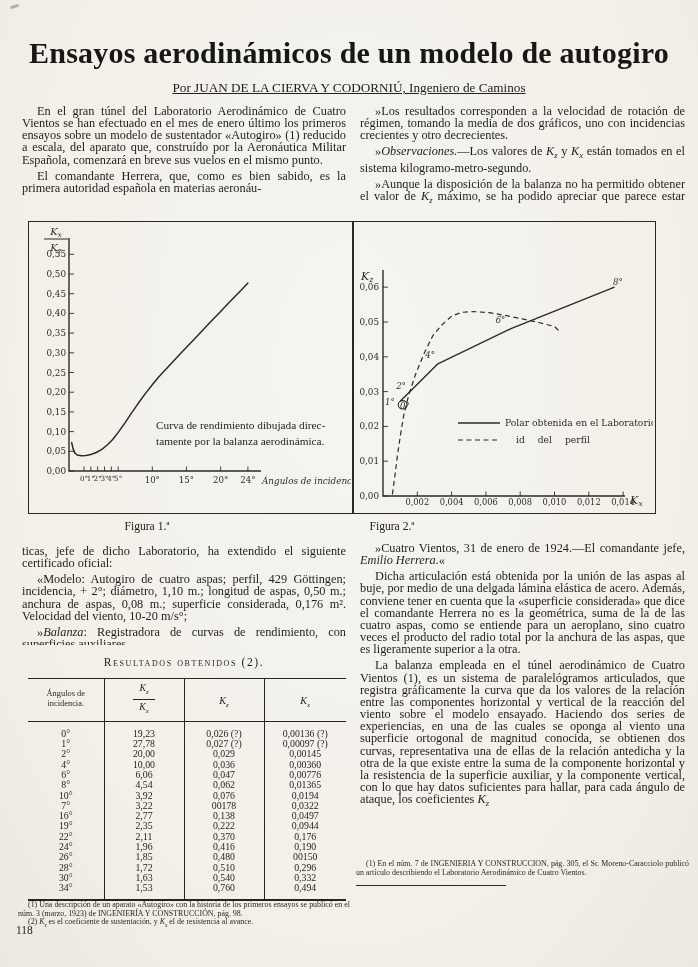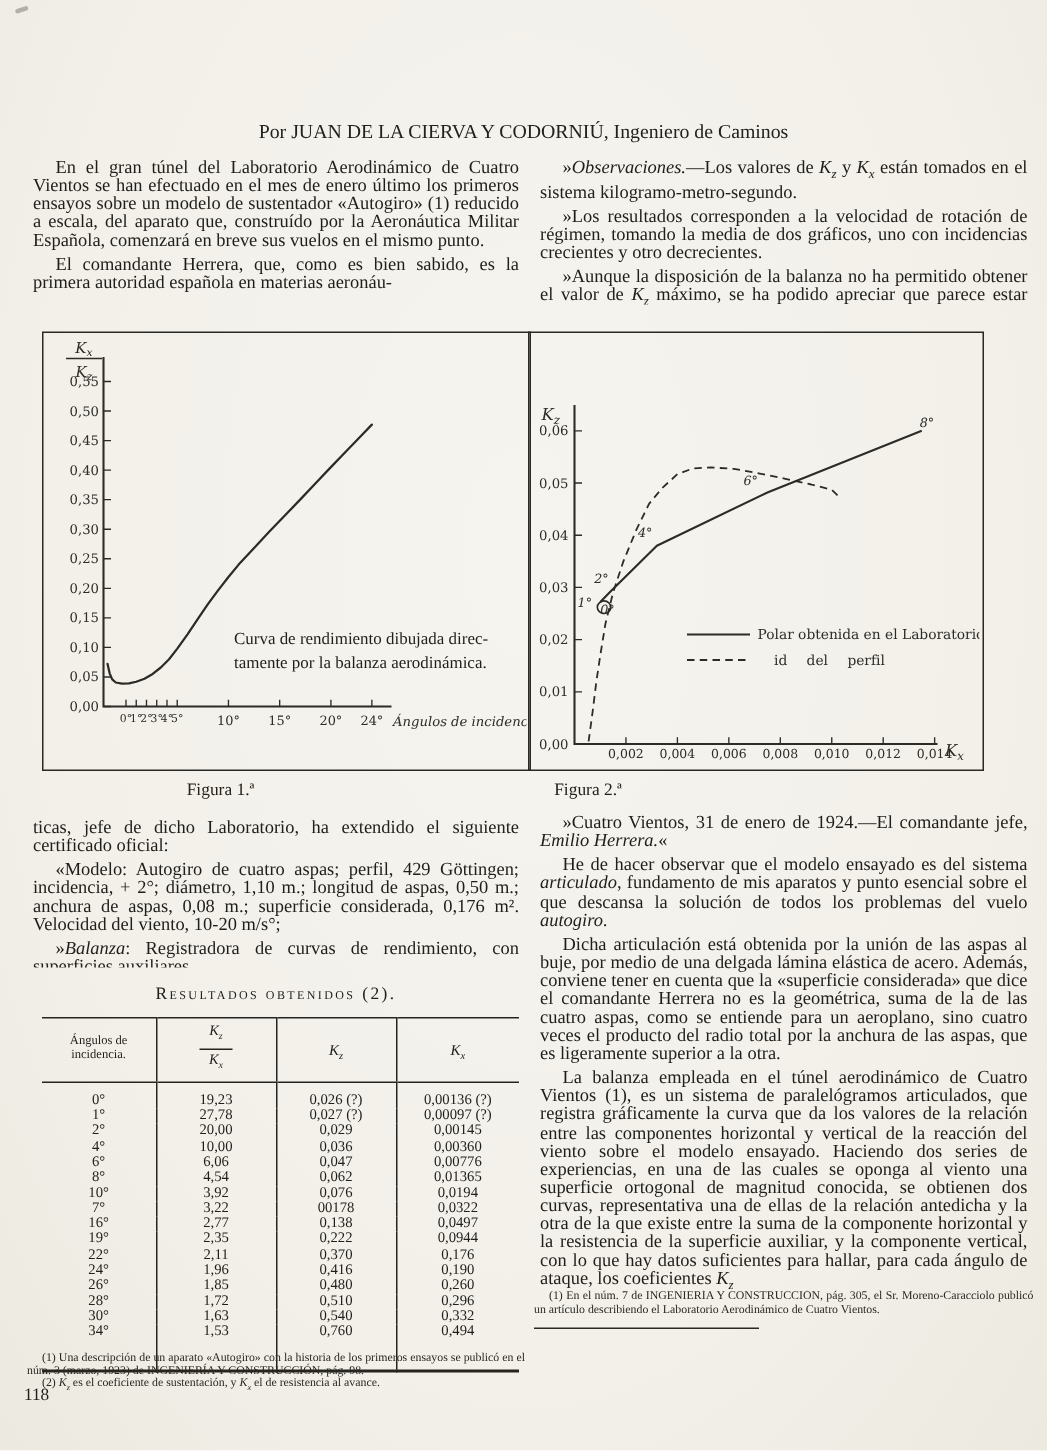--- a/index.html
+++ b/index.html
@@ -3,21 +3,21 @@
 <meta charset="utf-8">
 <style>
   html,body{margin:0;padding:0;}
   .page{position:relative;width:698px;height:967px;overflow:hidden;color:#201e1b;
     font-family:"Liberation Serif", serif;
     background:radial-gradient(ellipse at 50% 38%, #f6f4ef 0%, #f2f0e9 65%, #ece9e0 100%);}
   .speck{position:absolute;left:10px;top:5px;width:9px;height:3px;background:#6a675f;opacity:.45;
     transform:rotate(-18deg);border-radius:2px;}
   .title{position:absolute;top:36px;left:0;right:0;text-align:center;margin:0;
     font-size:30px;font-weight:bold;letter-spacing:.2px;color:#181713;}
-  .byline{position:absolute;top:80px;left:0;right:0;text-align:center;font-size:13.2px;color:#23211d;}
+  .byline{position:absolute;top:80px;left:0;right:0;text-align:center;font-size:13.2px;color:#23211d;text-decoration:underline;}
   .col{position:absolute;width:332px;overflow:hidden;}
   .col p{margin:4px;text-indent:15px;text-align:justify;font-size:12.3px;line-height:12.15px;}
   .col p.cont{text-indent:0;}
   .col-left-top{left:18px;top:101px;height:100px;}
   .col-right-top{left:356px;top:101px;height:102px;width:333px;}
   .col-left-mid{left:18px;top:541px;height:104px;}
   .col-right-mid{left:356px;top:538px;height:340px;width:333px;}
   .figbox{position:absolute;top:221px;height:293px;border:1.6px solid #2a2823;box-sizing:border-box;}
   .fig1{left:28px;width:326px;}
   .fig2{left:352px;width:304px;}
@@ -31,43 +31,44 @@
   table.results th{font-weight:normal;border-bottom:1.1px solid #26241f;padding:4px 0 5px;vertical-align:middle;}
   table.results th:nth-child(n+2),table.results td:nth-child(n+2){border-left:1.1px solid #26241f;}
   .hdr-angulos{font-size:8.4px;line-height:9.4px;display:inline-block;width:62px;}
   .ksym{font-style:italic;font-size:10px;}
   sub{font-style:italic;font-size:.7em;}
   .frac{display:inline-block;font-style:italic;font-size:9.6px;line-height:10px;vertical-align:middle;}
   .frac .top{display:block;border-bottom:1px solid #26241f;padding:0 6px 2px;}
   .frac .bot{display:block;padding-top:2px;}
   table.results tbody td{font-size:9.8px;line-height:10.3px;text-align:center;padding:0;}
   table.results tbody tr:first-child td{padding-top:7px;}
-  table.results tbody tr:last-child td{padding-bottom:19px;}
+  table.results tbody tr:last-child td{padding-bottom:5px;}
   .footnotes{position:absolute;overflow:hidden;}
   .footnotes p{margin:0;text-indent:10px;text-align:justify;font-size:7.9px;line-height:8.7px;color:#2a2823;}
   .fn-left{left:18px;top:901px;width:332px;height:28px;}
   .fn-right{left:356px;top:860px;width:333px;height:30px;}
   .fn-rule{position:absolute;left:356px;top:885px;width:150px;height:1.2px;background:#2a2823;}
   .pagenum{position:absolute;left:16px;top:924px;font-size:11.5px;}
 </style>
 </head>
 <body>
 
 <div class="page">
   <div class="speck"></div>
 
+  <h1 class="title">Ensayos aerodinámicos de un modelo de autogiro</h1>
   <div class="byline">Por JUAN DE LA CIERVA Y CODORNIÚ, Ingeniero de Caminos</div>
 
   <div class="col col-left-top">
       <p>En el gran túnel del Laboratorio Aerodinámico de Cuatro Vientos se han efectuado en el mes de enero último los primeros ensayos sobre un modelo de sustentador «Autogiro» (1) reducido a escala, del aparato que, construído por la Aeronáutica Militar Española, comenzará en breve sus vuelos en el mismo punto.</p>
       <p>El comandante Herrera, que, como es bien sabido, es la primera autoridad española en materias aeronáu-</p>
     </div>
   <div class="col col-right-top">
+      <p>»Los resultados corresponden a la velocidad de rotación de régimen, tomando la media de dos gráficos, uno con incidencias crecientes y otro decrecientes.</p>
       <p>»<i>Observaciones.</i>—Los valores de <i>K</i><sub>z</sub> y <i>K</i><sub>x</sub> están tomados en el sistema kilogramo-metro-segundo.</p>
-      <p>»Los resultados corresponden a la velocidad de rotación de régimen, tomando la media de dos gráficos, uno con incidencias crecientes y otro decrecientes.</p>
       <p>»Aunque la disposición de la balanza no ha permitido obtener el valor de <i>K</i><sub>z</sub> máximo, se ha podido apreciar que parece estar comprendido entre 40° y 50°.</p>
     </div>
 
   <div class="figbox fig1">
     <svg id="chart1" width="322" height="289">
         <path d="M40,16 L40,249 L232,249" stroke="#2d2b26" stroke-width="1.4" fill="none"></path>
         <line x1="40" x2="45" y1="249" y2="249" stroke="#2d2b26" stroke-width="0.9"></line>
         <text x="37" y="252" font-size="8.8" fill="#2d2b26" font-family="&quot;DejaVu Serif&quot;, serif" text-anchor="end">0,00</text>
         <line x1="40" x2="45" y1="229.3" y2="229.3" stroke="#2d2b26" stroke-width="0.9"></line>
         <text x="37" y="232.3" font-size="8.8" fill="#2d2b26" font-family="&quot;DejaVu Serif&quot;, serif" text-anchor="end">0,05</text>
@@ -268,21 +269,21 @@
         <tr>
           <td>24°</td>
           <td>1,96</td>
           <td>0,416</td>
           <td>0,190</td>
         </tr>
         <tr>
           <td>26°</td>
           <td>1,85</td>
           <td>0,480</td>
-          <td>0,260</td>
+          <td>00150</td>
         </tr>
         <tr>
           <td>28°</td>
           <td>1,72</td>
           <td>0,510</td>
           <td>0,296</td>
         </tr>
         <tr>
           <td>30°</td>
           <td>1,63</td>
@@ -299,21 +300,20 @@
   </table>
 
   <div class="footnotes fn-left">
       <p>(1) Una descripción de un aparato «Autogiro» con la historia de los primeros ensayos se publicó en el núm. 3 (marzo, 1923) de INGENIERÍA Y CONSTRUCCIÓN, pág. 98.</p>
       <p>(2) <i>K</i><sub>z</sub> es el coeficiente de sustentación, y <i>K</i><sub>x</sub> el de resistencia al avance.</p>
     </div>
   <div class="pagenum">118</div>
 
   <div class="col col-right-mid">
       <p>»Cuatro Vientos, 31 de enero de 1924.—El comandante jefe, <i>Emilio Herrera.</i>«</p>
-      <p>He de hacer observar que el modelo ensayado es del sistema <i>articulado</i>, fundamento de mis aparatos y punto esencial sobre el que descansa la solución de todos los problemas del vuelo <i>autogiro</i>.</p>
       <p>Dicha articulación está obtenida por la unión de las aspas al buje, por medio de una delgada lámina elástica de acero. Además, conviene tener en cuenta que la «superficie considerada» que dice el comandante Herrera no es la geométrica, suma de la de las cuatro aspas, como se entiende para un aeroplano, sino cuatro veces el producto del radio total por la anchura de las aspas, que es ligeramente superior a la otra.</p>
       <p>La balanza empleada en el túnel aerodinámico de Cuatro Vientos (1), es un sistema de paralelógramos articulados, que registra gráficamente la curva que da los valores de la relación entre las componentes horizontal y vertical de la reacción del viento sobre el modelo ensayado. Haciendo dos series de experiencias, en una de las cuales se oponga al viento una superficie ortogonal de magnitud conocida, se obtienen dos curvas, representativa una de ellas de la relación antedicha y la otra de la que existe entre la suma de la componente horizontal y la resistencia de la superficie auxiliar, y la componente vertical, con lo que hay datos suficientes para hallar, para cada ángulo de ataque, los coeficientes <i>K</i><sub>z</sub></p>
     </div>
   <div class="fn-rule"></div>
   <div class="footnotes fn-right">
       <p>(1) En el núm. 7 de INGENIERÍA Y CONSTRUCCIÓN, pág. 305, el Sr. Moreno-Caracciolo publicó un artículo describiendo el Laboratorio Aerodinámico de Cuatro Vientos.</p>
     </div>
 </div>
 
 </body></html>

